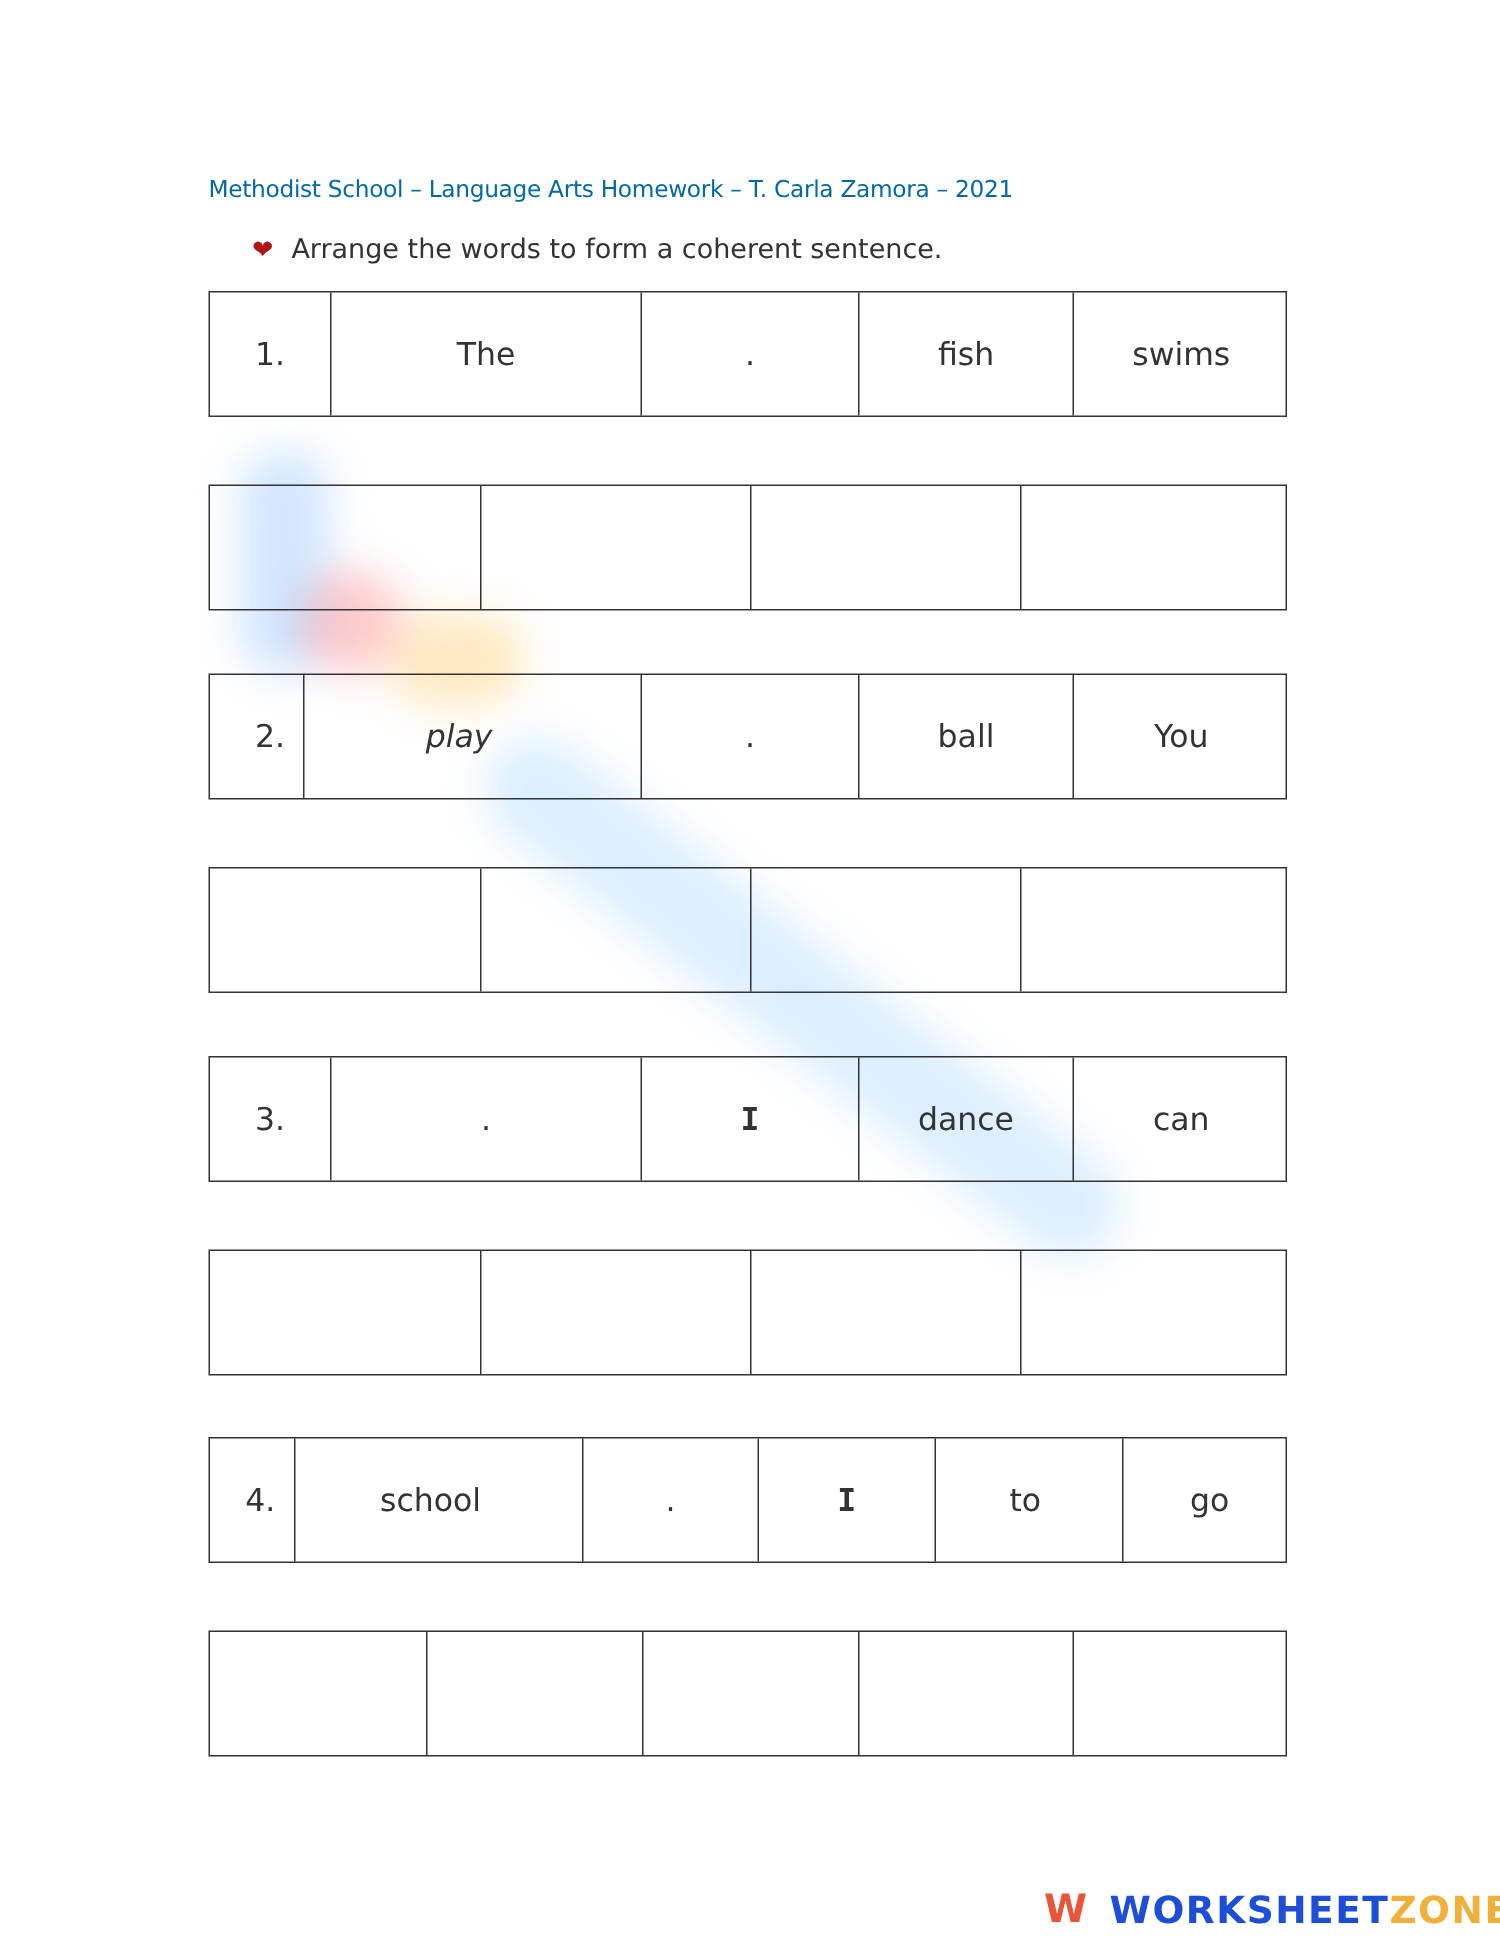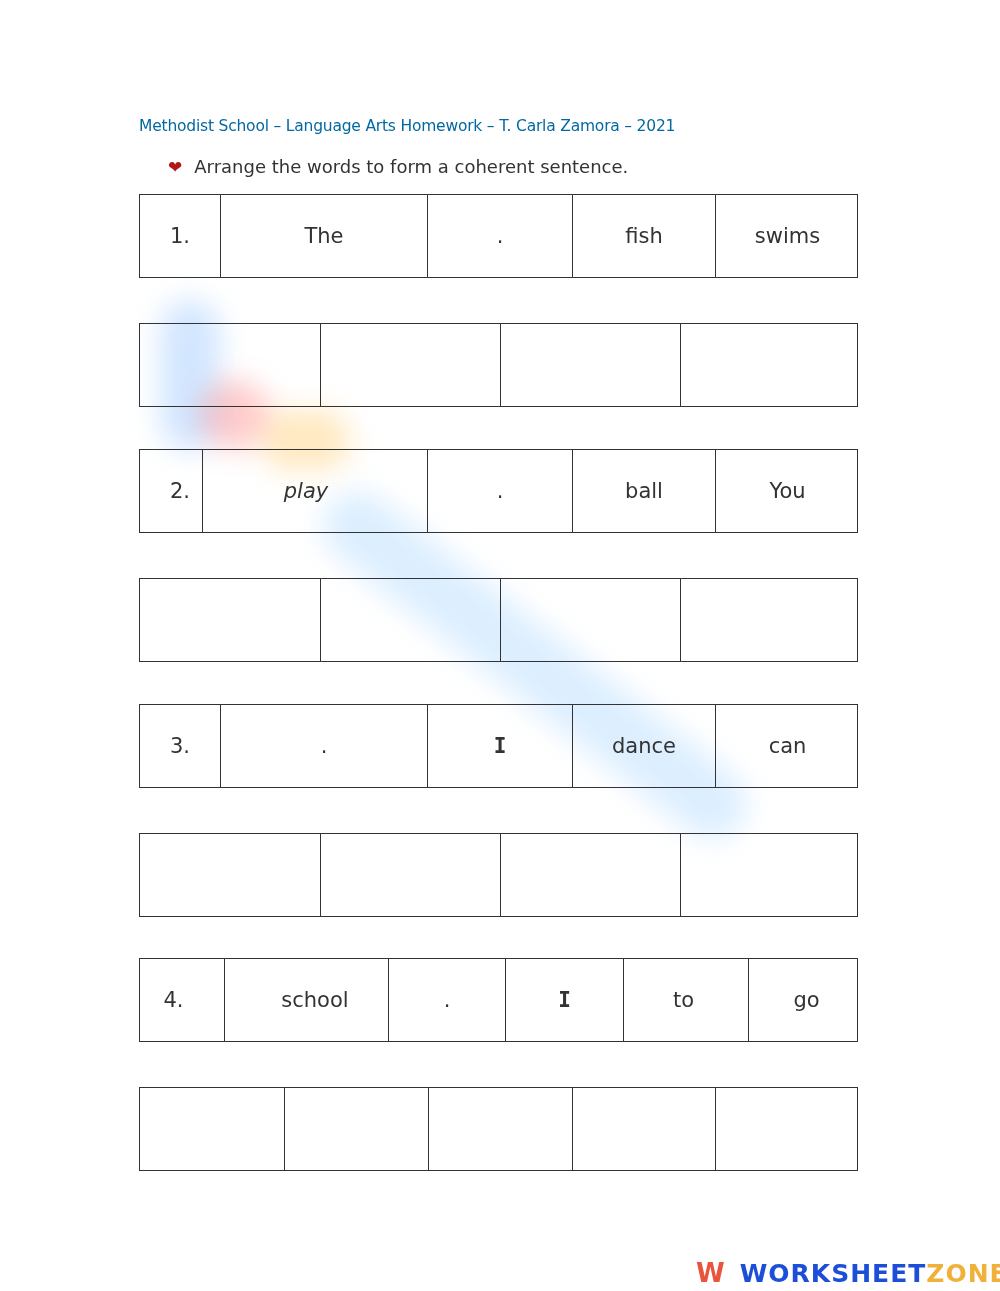--- a/index.html
+++ b/index.html
@@ -68,21 +68,21 @@
 </div>
 <div class="row" style="top:833px;">
   <div class="cell first" style="left:0;width:180px;"></div>
   <div class="cell" style="left:180px;width:180px;"></div>
   <div class="cell" style="left:360px;width:180px;"></div>
   <div class="cell" style="left:540px;width:179px;"></div>
 </div>
 
 <div class="row" style="top:958px;">
   <div class="cell first" style="left:0;width:67px;">4.</div>
-  <div class="cell" style="left:84px;width:181px;">school</div>
+  <div class="cell" style="left:56px;width:181px;">school</div>
   <div class="cell" style="left:248px;width:117px;">.</div>
   <div class="cell mono" style="left:365px;width:118px;">I</div>
   <div class="cell" style="left:483px;width:120px;">to</div>
   <div class="cell" style="left:608px;width:116px;">go</div>
 </div>
 <div class="row" style="top:1087px;">
   <div class="cell first" style="left:0;width:144px;"></div>
   <div class="cell" style="left:144px;width:144px;"></div>
   <div class="cell" style="left:288px;width:144px;"></div>
   <div class="cell" style="left:432px;width:143px;"></div>

